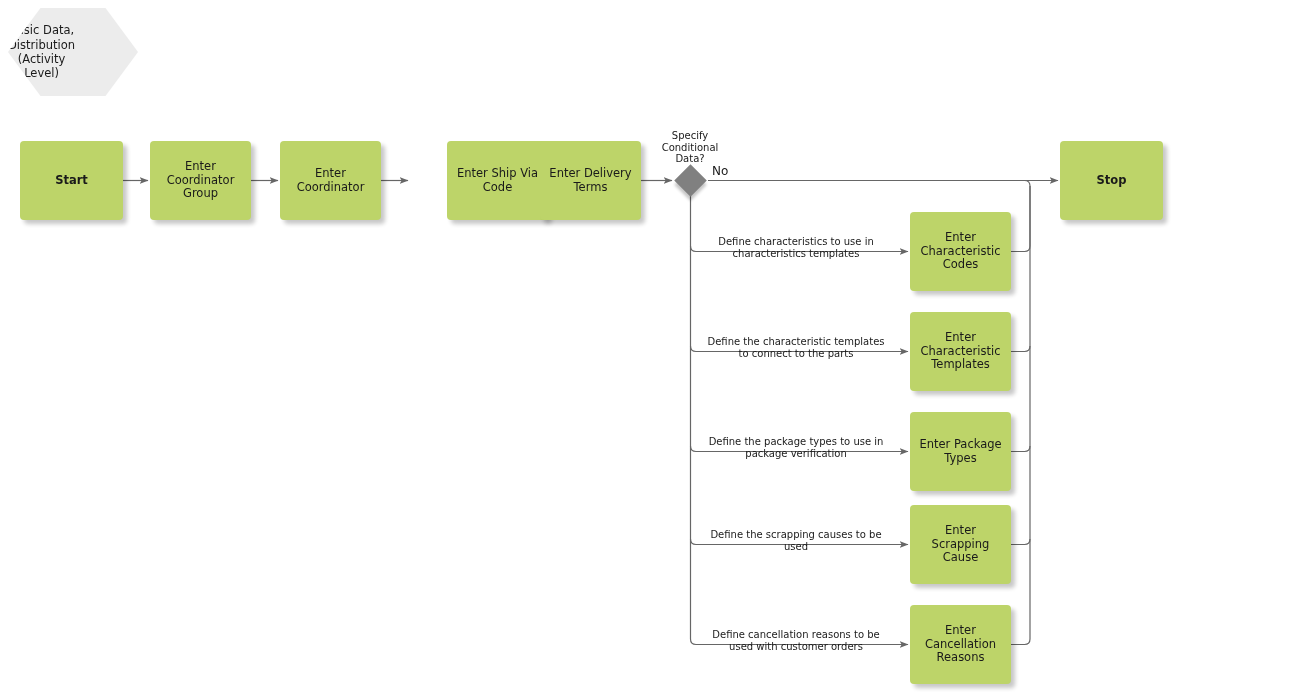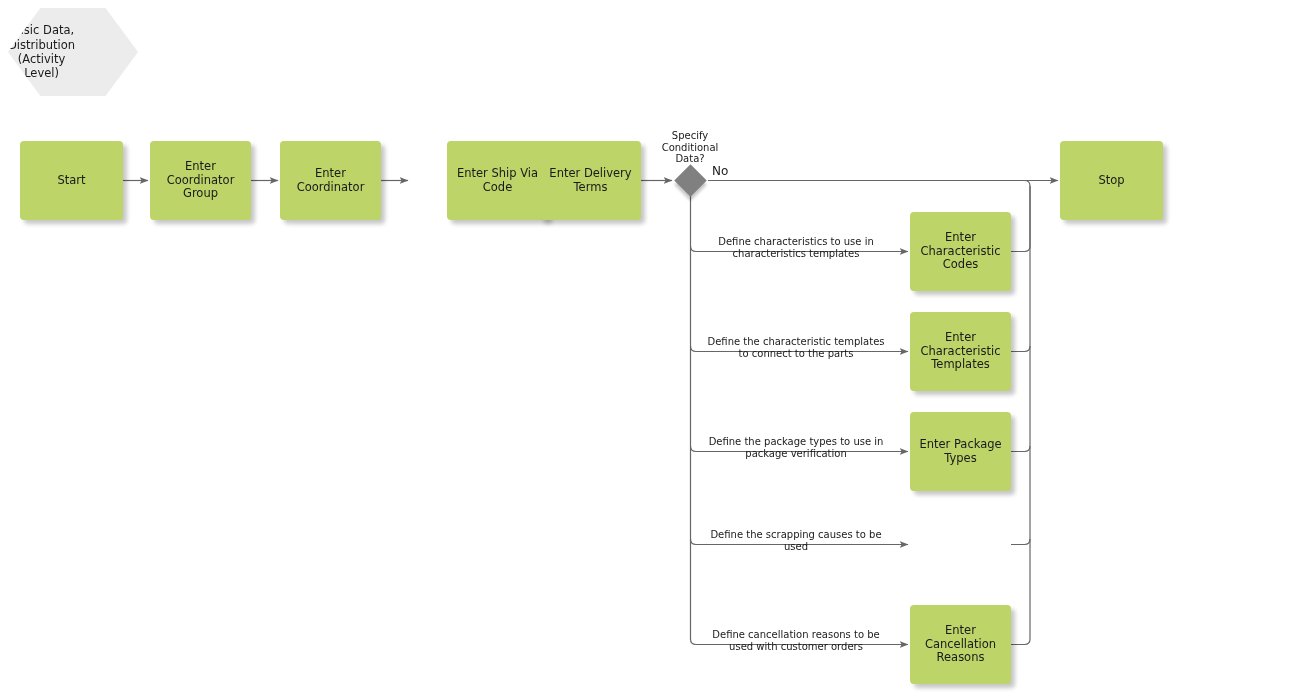--- a/index.html
+++ b/index.html
@@ -40,21 +40,21 @@
     white-space: pre-line;
   }
   .activity {
     background: #bdd469;
     border-radius: 4px;
     font-size: 11.5px;
     color: #1a1a1a;
     box-shadow: 4px 4px 4px rgba(0,0,0,0.22);
     padding: 2px 6px;
   }
-  .start-node, .stop-node { font-size: 11.5px; }
+  .start-node, .stop-node { font-size: 11.5px; font-weight: bold; }
   .hexagon {
     position: absolute;
     background: #ececec;
     font-size: 11.5px;
     color: #1a1a1a;
     display: flex;
     align-items: center;
     text-align: center;
     line-height: 1.25;
     white-space: pre-line;
@@ -198,20 +198,24 @@
   </div>
   <div class="node activity" style="left:910px; top:412px; width:101px; height:79px;">
     <span class="node-title">Enter Package
 Types</span>
   </div>
 
   <div class="edge-label" style="left:694px; top:517px; width:204px;">
     <span>Define the scrapping causes to be
 used</span>
   </div>
+  <div class="node activity" style="left:910px; top:505px; width:101px; height:79px;">
+    <span class="node-title">Enter Scrapping
+Cause</span>
+  </div>
 
   <div class="edge-label" style="left:694px; top:617px; width:204px;">
     <span>Define cancellation reasons to be
 used with customer orders</span>
   </div>
   <div class="node activity" style="left:910px; top:605px; width:101px; height:79px;">
     <span class="node-title">Enter
 Cancellation
 Reasons</span>
   </div>

